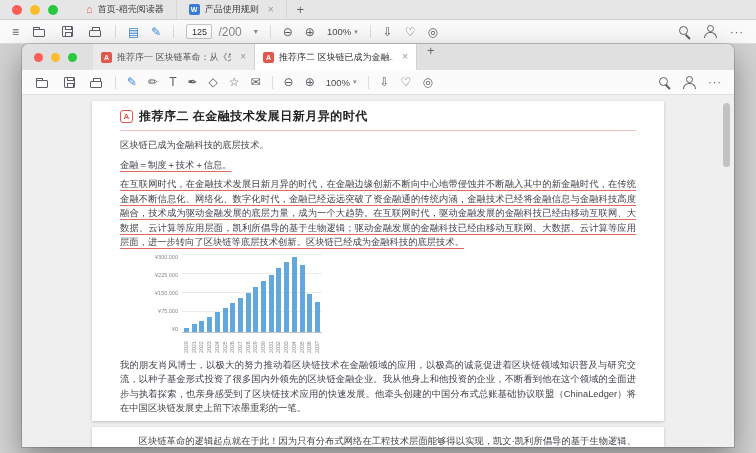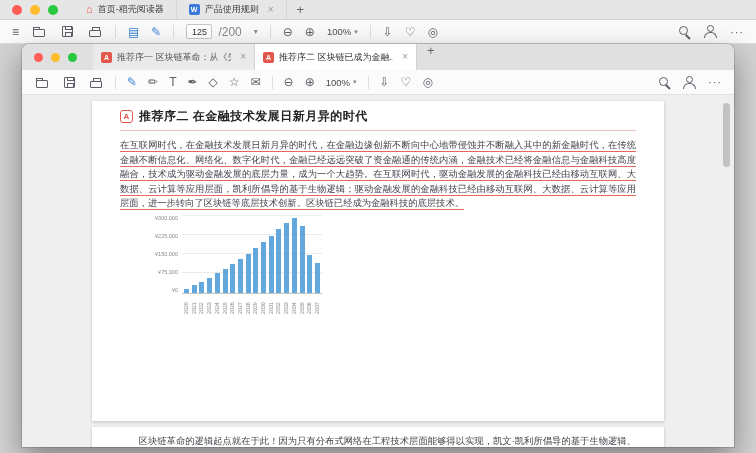--- a/index.html
+++ b/index.html
@@ -201,20 +201,22 @@
     <span class="more-dots">···</span>
   </div>
 
   <div class="viewport">
     <div class="page page1">
       <div class="doc-heading">
         <span class="hbadge">A</span>
         <span class="htext">推荐序二 在金融技术发展日新月异的时代</span>
       </div>
       <div class="hrule"></div>
+      <p class="para">区块链已成为金融科技的底层技术。</p>
+      <p class="para redline">金融＝制度＋技术＋信息。</p>
       <p class="para redline">在互联网时代，在金融技术发展日新月异的时代，在金融边缘创新不断向中心地带侵蚀并不断融入其中的新金融时代，在传统金融不断信息化、网络化、数字化时代，金融已经远远突破了资金融通的传统内涵，金融技术已经将金融信息与金融科技高度融合，技术成为驱动金融发展的底层力量，成为一个大趋势。在互联网时代，驱动金融发展的金融科技已经由移动互联网、大数据、云计算等应用层面，凯利所倡导的基于生物逻辑；驱动金融发展的金融科技已经由移动互联网、大数据、云计算等应用层面，进一步转向了区块链等底层技术创新。区块链已经成为金融科技的底层技术。</p>
 
       <div class="chart">
         <div class="yaxis">
             <div>¥300,000</div>
             <div>¥225,000</div>
             <div>¥150,000</div>
             <div>¥75,000</div>
             <div>¥0</div>
           </div>
@@ -259,20 +261,21 @@
               <div class="xtick">2032</div>
               <div class="xtick">2033</div>
               <div class="xtick">2034</div>
               <div class="xtick">2035</div>
               <div class="xtick">2036</div>
               <div class="xtick">2037</div>
             </div>
         </div>
       </div>
 
+      <p class="para">我的朋友肖风博士，以极大的努力推动着区块链技术在金融领域的应用，以极高的诚意促进着区块链领域知识普及与研究交流，以种子基金形式投资了很多国内外领先的区块链金融企业。我从他身上和他投资的企业，不断看到他在这个领域的全面进步与执着探索，也亲身感受到了区块链技术应用的快速发展。他牵头创建的中国分布式总账基础协议联盟（ChinaLedger）将在中国区块链发展史上留下浓墨重彩的一笔。</p>
     </div>
 
     <div class="page page2">
       <p class="para indent">区块链革命的逻辑起点就在于此！因为只有分布式网络在工程技术层面能够得以实现，凯文·凯利所倡导的基于生物逻辑、生于社会组织的分</p>
     </div>
 
     <div class="vthumb"></div>
   </div>
 </div>
 

